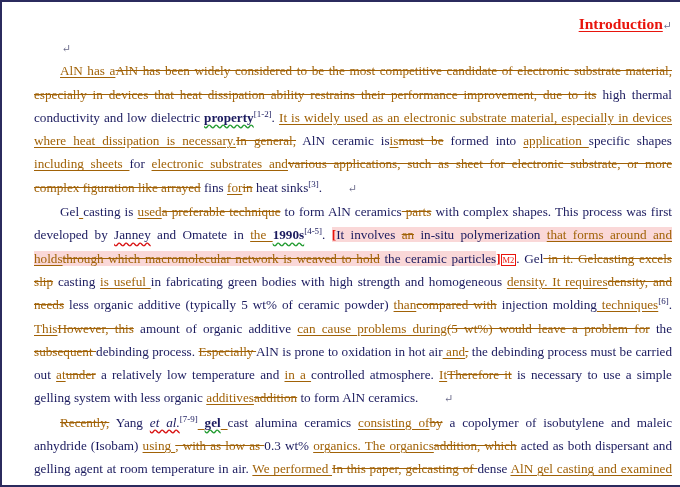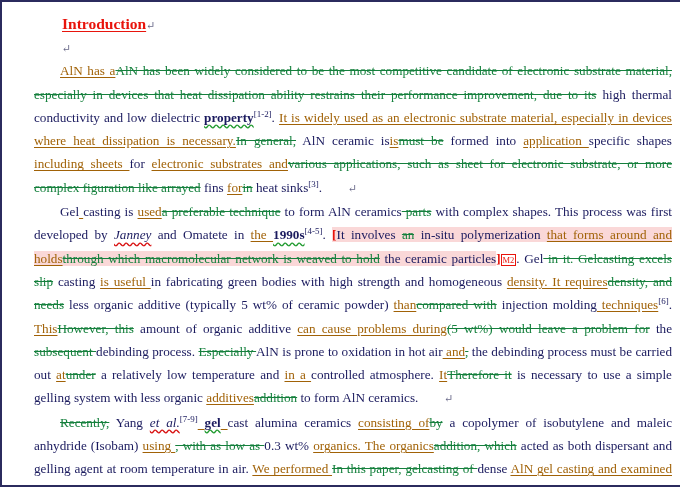--- a/index.html
+++ b/index.html
@@ -42,21 +42,21 @@
     margin: 4px 0 0 28px;
     padding: 0;
     font-size: 15.5px;
     line-height: 23px;
     font-weight: bold;
     color: #e8140c;
     text-decoration: underline;
     text-underline-offset: 2px;
     display: inline-block;
   }
-  .titlewrap { text-align: left; margin-bottom: 0; }
+  .titlewrap { text-align: right; margin-bottom: 0; }
   .pilcrow {
     color: #6a6a8a;
     font-size: 11px;
     font-weight: normal;
     text-decoration: none;
     display: inline-block;
     vertical-align: baseline;
   }
   .blankline {
     margin-left: 28px;
@@ -71,21 +71,21 @@
     text-align: justify;
   }
   p.para.last { text-align: justify; }
   
   .ins {
     color: #a16207;
     text-decoration: underline;
     text-underline-offset: 1.5px;
   }
   .del {
-    color: #15803d;
+    color: #a16207;
     text-decoration: line-through;
   }
   .norm { color: #1a1a5e; }
   
   .cmt-hl {
     background: #fad8d8;
   }
   .cmt-bracket {
     color: #e8140c;
     font-weight: bold;
@@ -98,21 +98,20 @@
     padding: 0 1px;
     line-height: 1;
   }
   sup { font-size: 0.68em; vertical-align: super; line-height: 0; }
   i  { font-style: italic; }
   
   .spell {
     text-decoration: underline wavy #d81010;
     text-decoration-skip-ink: none;
     text-underline-offset: 2px;
-    font-style: italic;
   }
   .gram {
     text-decoration: underline wavy #1f9a2e;
     text-decoration-skip-ink: none;
     text-underline-offset: 2px;
     font-weight: bold;
   }
 </style>
 </head>
 <body>

